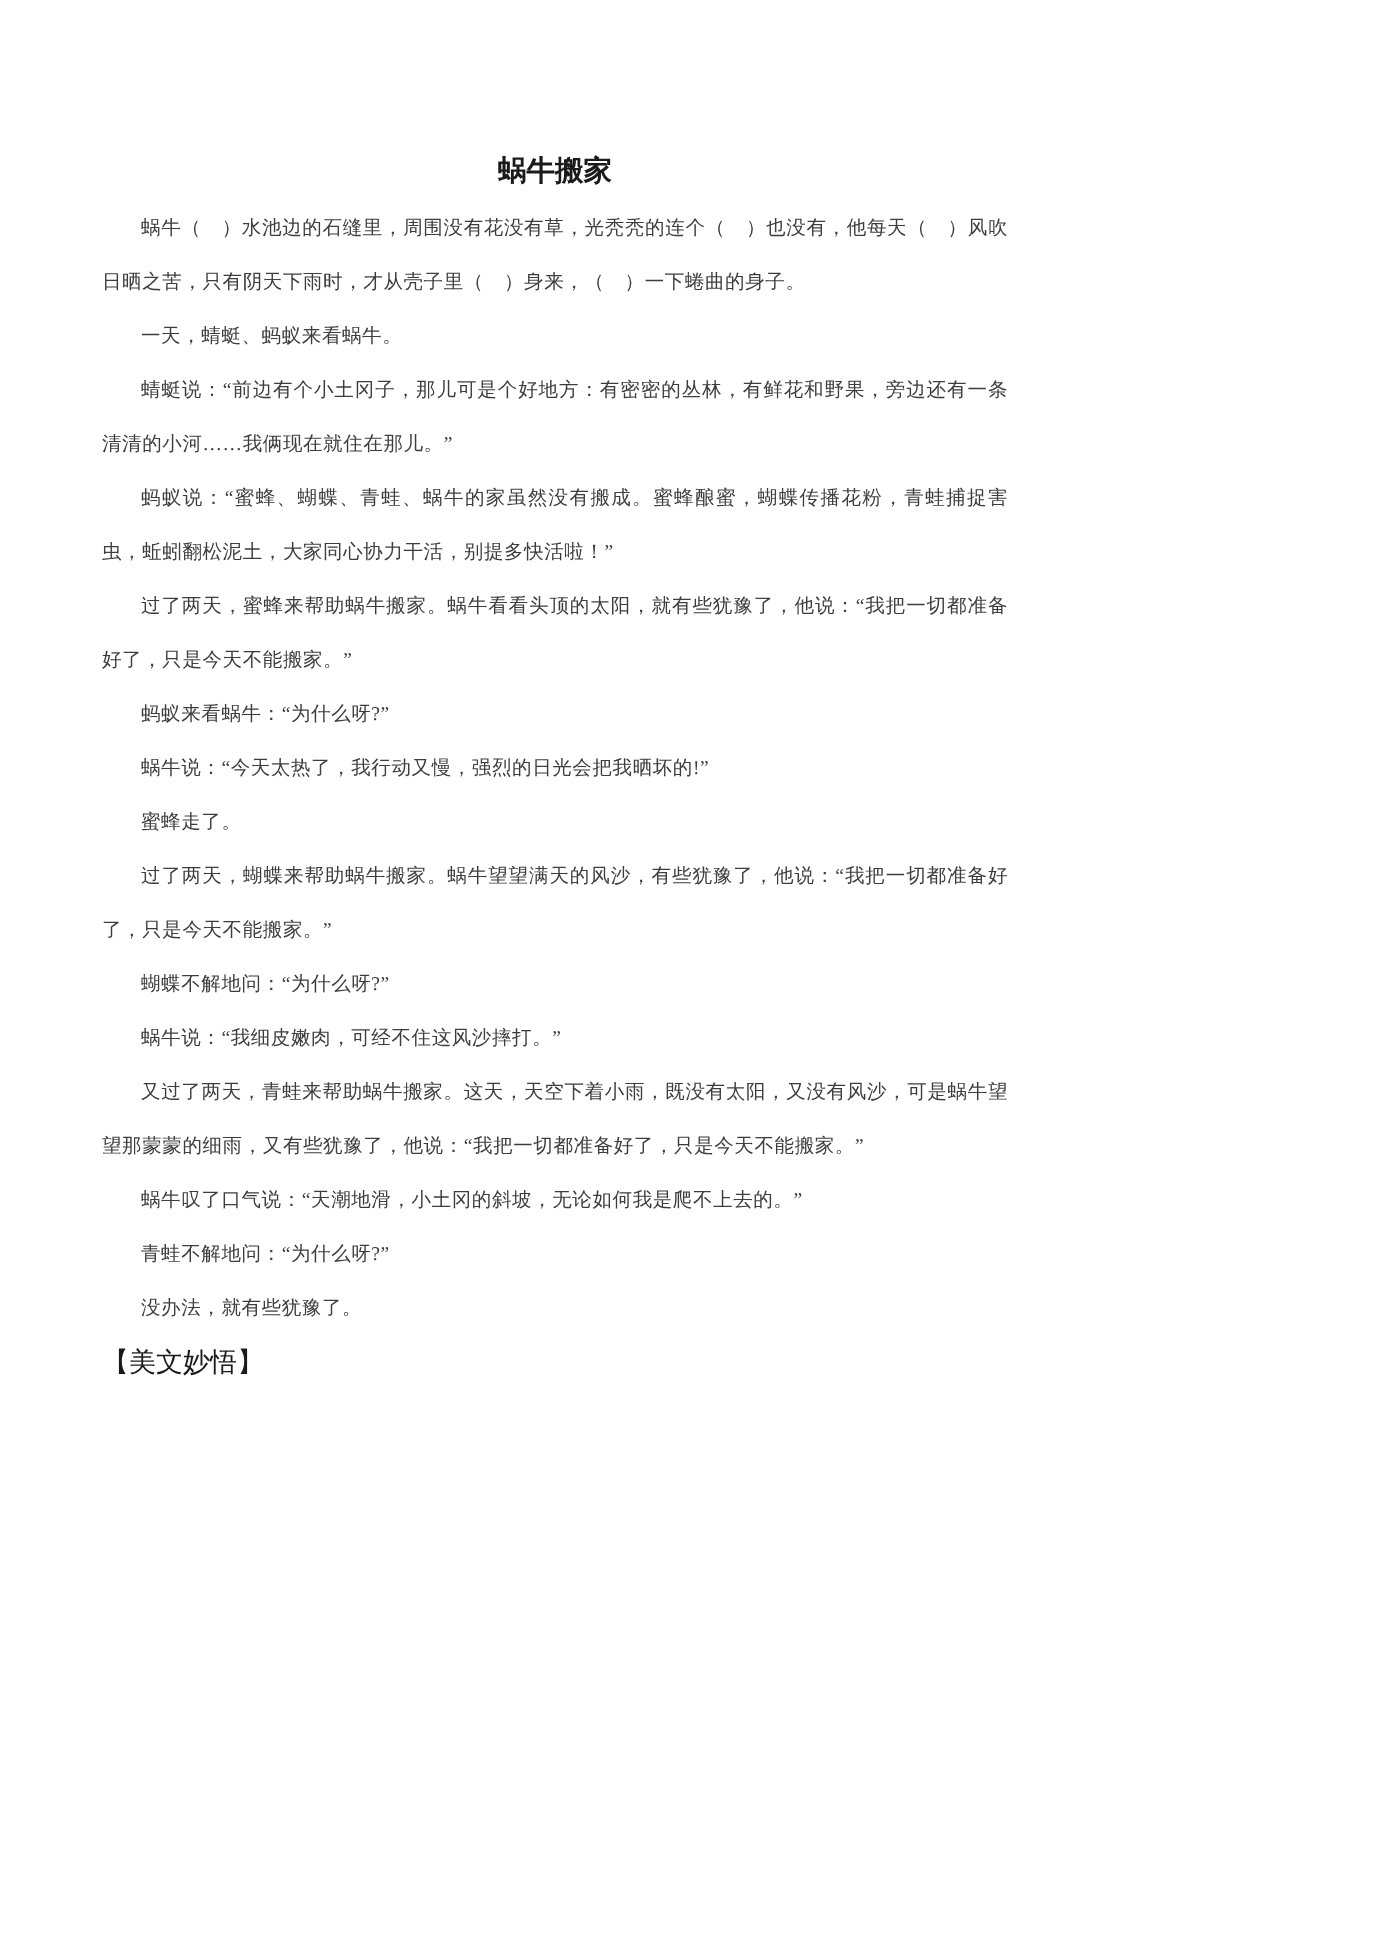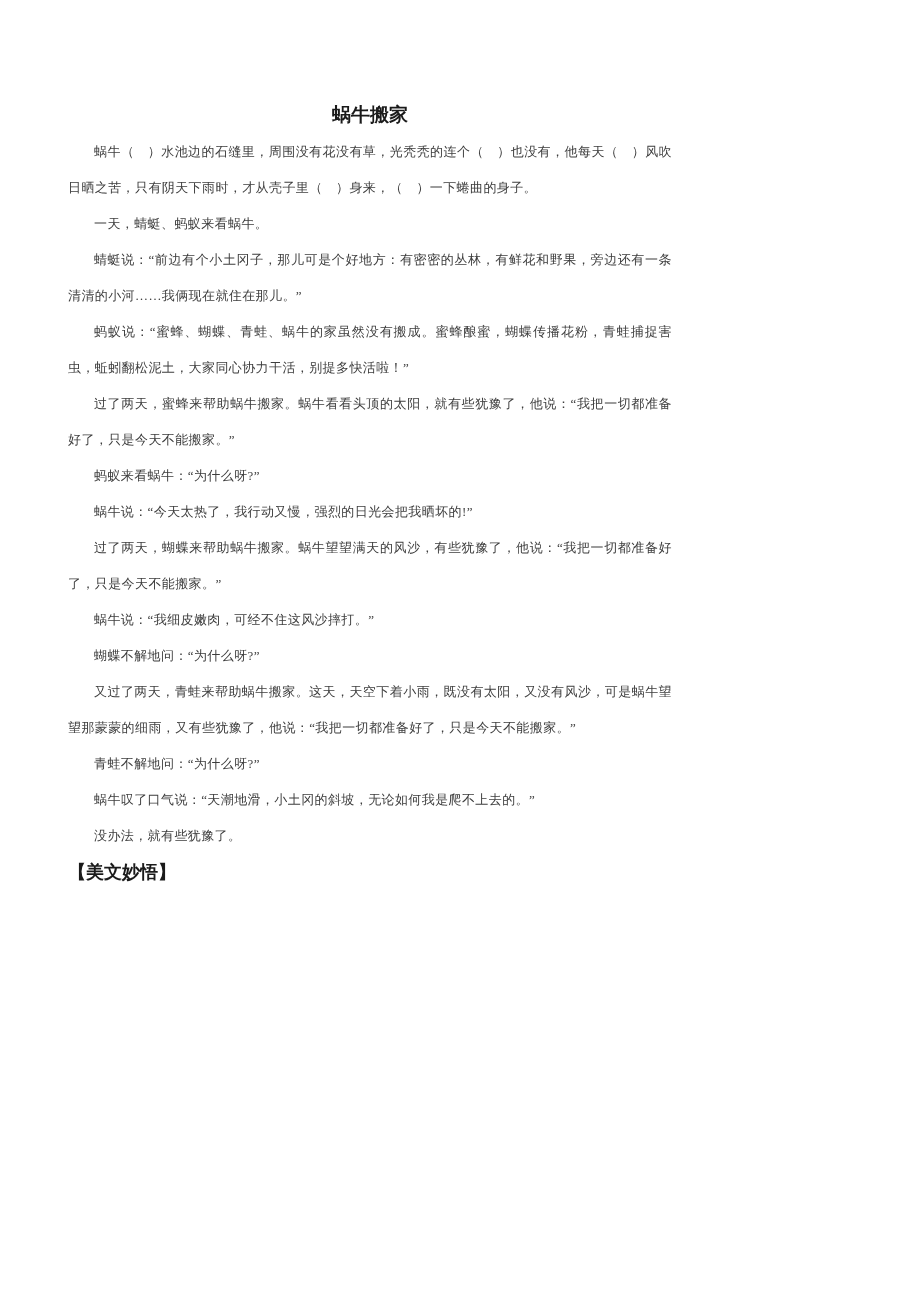--- a/index.html
+++ b/index.html
@@ -35,41 +35,42 @@
     font-size: 13px;
     line-height: 36px;
     text-align: justify;
     text-indent: 2em;
     letter-spacing: 0.4px;
   }
   p.section-heading {
     margin: 0;
     font-size: 18px;
     line-height: 36.5px;
-    font-weight: bold;
+    font-weight: normal;
     text-indent: 0;
     color: #1a1a1a;
     font-family: "Liberation Sans", sans-serif;
   }
 </style>
 </head>
 <body>
 
 <div class="page">
   <h1 class="doc-title">蜗牛搬家</h1>
 
   <p class="para">蜗牛（　）水池边的石缝里，周围没有花没有草，光秃秃的连个（　）也没有，他每天（　）风吹日晒之苦，只有阴天下雨时，才从壳子里（　）身来，（　）一下蜷曲的身子。</p>
   <p class="para">一天，蜻蜓、蚂蚁来看蜗牛。</p>
   <p class="para">蜻蜓说：“前边有个小土冈子，那儿可是个好地方：有密密的丛林，有鲜花和野果，旁边还有一条清清的小河……我俩现在就住在那儿。”</p>
   <p class="para">蚂蚁说：“蜜蜂、蝴蝶、青蛙、蜗牛的家虽然没有搬成。蜜蜂酿蜜，蝴蝶传播花粉，青蛙捕捉害虫，蚯蚓翻松泥土，大家同心协力干活，别提多快活啦！”</p>
   <p class="para">过了两天，蜜蜂来帮助蜗牛搬家。蜗牛看看头顶的太阳，就有些犹豫了，他说：“我把一切都准备好了，只是今天不能搬家。”</p>
   <p class="para">蚂蚁来看蜗牛：“为什么呀?”</p>
   <p class="para">蜗牛说：“今天太热了，我行动又慢，强烈的日光会把我晒坏的!”</p>
+  <p class="para">蜜蜂走了。</p>
   <p class="para">过了两天，蝴蝶来帮助蜗牛搬家。蜗牛望望满天的风沙，有些犹豫了，他说：“我把一切都准备好了，只是今天不能搬家。”</p>
+  <p class="para">蝴蝶不解地问：“为什么呀?”</p>
   <p class="para">蜗牛说：“我细皮嫩肉，可经不住这风沙摔打。”</p>
-  <p class="para">蝴蝶不解地问：“为什么呀?”</p>
   <p class="para">又过了两天，青蛙来帮助蜗牛搬家。这天，天空下着小雨，既没有太阳，又没有风沙，可是蜗牛望望那蒙蒙的细雨，又有些犹豫了，他说：“我把一切都准备好了，只是今天不能搬家。”</p>
+  <p class="para">蜗牛叹了口气说：“天潮地滑，小土冈的斜坡，无论如何我是爬不上去的。”</p>
   <p class="para">青蛙不解地问：“为什么呀?”</p>
-  <p class="para">蜗牛叹了口气说：“天潮地滑，小土冈的斜坡，无论如何我是爬不上去的。”</p>
   <p class="para">没办法，就有些犹豫了。</p>
 
   <p class="section-heading">【美文妙悟】</p>
 </div>
 
 </body></html>

